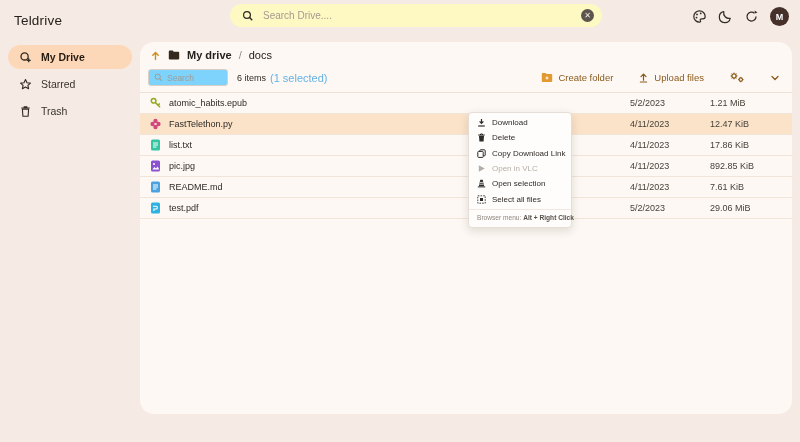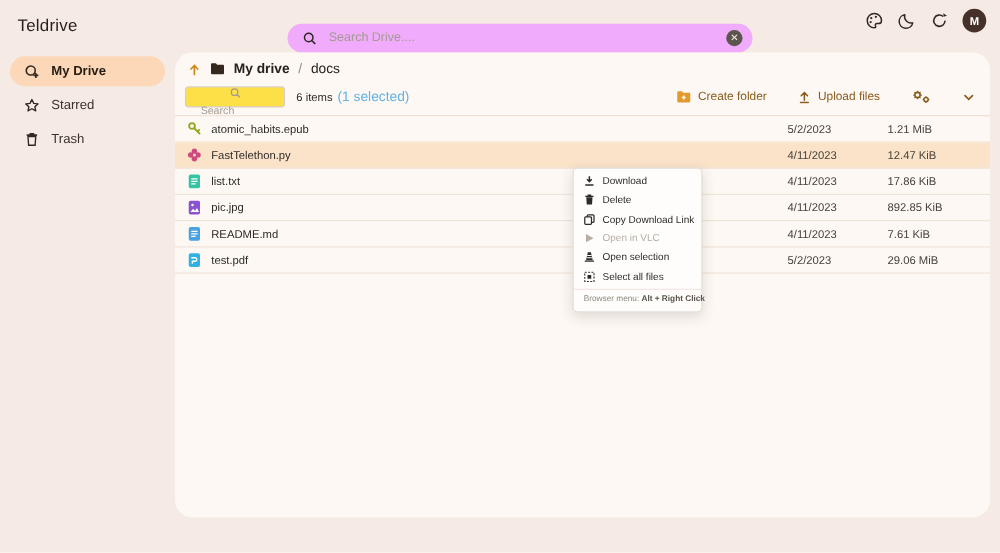--- a/index.html
+++ b/index.html
@@ -16,22 +16,22 @@
   
   .sidebar { position:absolute; left:0; top:0; width:140px; height:324px; }
   .app-title { padding:13px 0 0 14px; font-size:13.5px; letter-spacing:.2px; color:#26211b; }
   .nav { margin-top:17px; display:flex; flex-direction:column; gap:3px; }
   .nav-item { height:24px; display:flex; align-items:center; gap:9px; padding:0 11px; margin:0 8px;
               font-size:10.5px; color:#39332c; border-radius:999px; cursor:pointer; }
   .nav-item.selected { background:#fcd8b9; font-weight:bold; color:#271c11; }
   .nav-icon { width:13px; height:13px; flex:0 0 13px; color:#302a23; }
 
   
-  .header-search { position:absolute; left:230px; top:19px; width:372px; height:23px;
-                   background:#f0abfc; border-radius:999px; display:flex; align-items:center;
+  .header-search { position:absolute; left:230px; top:4px; width:372px; height:23px;
+                   background:#fef9c3; border-radius:999px; display:flex; align-items:center;
                    padding:0 8px 0 12px; gap:9px;justify-content:flex-end; }
   .header-search input { flex:1; border:none; outline:none; background:transparent;
                          font-size:10px; color:#6f675f; font-family:inherit; }
   .header-search input::placeholder { color:#a49a91; }
   .clear-btn { width:13px; height:13px; border-radius:50%; background:#5c554e; color:#f9ece6;
                font-size:8px; line-height:13px; text-align:center; cursor:pointer; }
   .header-icons { position:absolute; right:11px; top:7px; display:flex; align-items:center; gap:11px; }
   .hicon { width:15px; height:15px; color:#2f2a24; cursor:pointer; }
   .avatar { width:19px; height:19px; border-radius:50%; background:#45302a; color:#fff;
             font-size:9px; font-weight:bold; display:flex; align-items:center; justify-content:center; cursor:pointer; }
@@ -40,44 +40,44 @@
   .card { position:absolute; left:140px; top:42px; width:652px; height:372px;
           background:#fdf8f4; border-radius:14px; }
 
   .breadcrumb { display:flex; align-items:center; gap:7px; padding:7px 12px 4px 10px; font-size:11px; }
   .breadcrumb .root { font-weight:bold; color:#26211b; cursor:pointer; }
   .breadcrumb .sep { color:#978d83; }
   .breadcrumb .current { color:#26211b; cursor:pointer; }
 
   .toolbar { display:flex; align-items:center; padding:4px 12px 6px 8px; }
   .toolbar-search { width:80px; height:17px; border:1px solid #d9cec5; border-radius:3px;
-                    display:flex; align-items:center; gap:4px; padding:0 5px; background:#fde047;flex-direction:column; }
+                    display:flex; align-items:center; gap:4px; padding:0 5px; background:#7dd3fc; }
   .toolbar-search input { width:55px; border:none; outline:none; background:transparent;
                           font-size:8.5px; color:#6f675f; font-family:inherit; }
   .toolbar-search input::placeholder { color:#a49a91; }
   .items-count { margin-left:9px; font-size:9px; color:#2f2a24; }
   .selected-note { margin-left:4px; font-size:11px; color:#64b2e4; }
   .toolbar-right { margin-left:auto; display:flex; align-items:center; gap:25px; color:#8a5a1b; }
   .toolbar-btn { display:flex; align-items:center; gap:5px; font-size:9.5px; cursor:pointer; color:#8a5a1b; }
   .gears { display:flex; align-items:flex-end; cursor:pointer; color:#8a5a1b; }
 
   
   .file-list { border-top:1px solid #eee0d5; }
   .file-row { display:flex; align-items:center; height:21px; border-bottom:1px solid #f1e5d9;
               padding:0 10px; font-size:9px; position:relative; cursor:pointer; }
   .file-row.selected { background:#fbe3ca; }
   .file-name { display:flex; align-items:center; gap:8px; color:#2e2a26; }
   .file-icon { width:11px; height:12px; }
   .file-date { position:absolute; left:490px; color:#474239; }
   .file-size { position:absolute; left:570px; color:#474239; }
 
   
-  .context-menu { position:absolute; left:458px; top:112px; width:104px; background:#fffdfc;
+  .context-menu { position:absolute; left:468px; top:112px; width:104px; background:#fffdfc;
                   border:1px solid #e6ddd6; border-radius:4px; box-shadow:0 3px 10px rgba(60,40,20,.14);
-                  z-index:10; padding:2px 0;margin-top:22px; }
+                  z-index:10; padding:2px 0; }
   .menu-item { height:15.3px; display:flex; align-items:center; gap:6px; padding:0 8px;
                font-size:8px; color:#2e2a26; cursor:pointer; white-space:nowrap; }
   .menu-item .mi { width:9px; height:9px; flex:0 0 9px; color:#2e2a26; }
   .menu-item.disabled { color:#b6aea6; cursor:default; }
   .menu-item.disabled .mi { color:#b6aea6; }
   .menu-footer { border-top:1px solid #f0e8e1; margin-top:2px; padding:4px 8px 4px;
                  font-size:6.6px; color:#8f877e; white-space:nowrap; }
   .menu-footer b { color:#57514a; }
 </style>
 </head>

